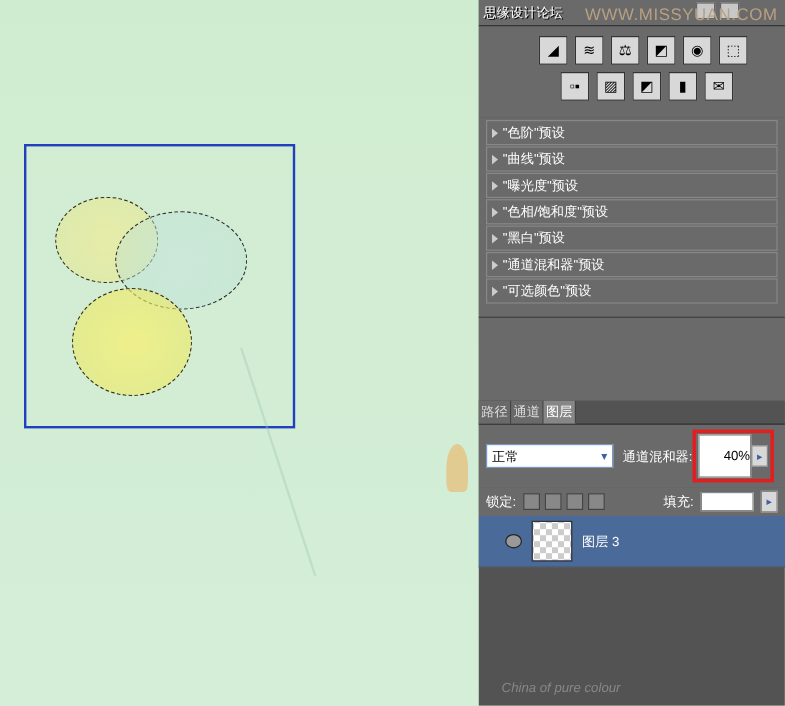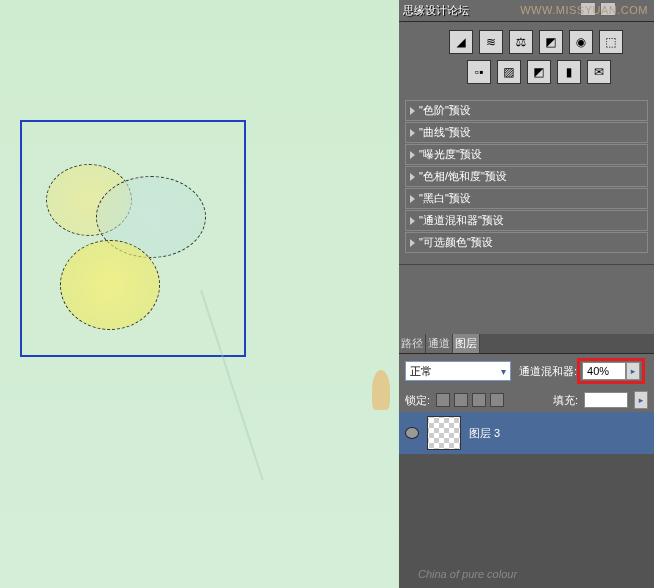--- a/index.html
+++ b/index.html
@@ -10,21 +10,21 @@
 .blob { position: absolute; border: 1.5px dashed #333; border-radius: 50%; }
 .blob1 { left: 46px; top: 164px; width: 86px; height: 72px; background: radial-gradient(circle, rgba(240,235,150,0.7), rgba(230,230,120,0.4)); }
 .blob2 { left: 96px; top: 176px; width: 110px; height: 82px; background: radial-gradient(circle, rgba(200,230,220,0.7), rgba(180,220,210,0.3)); }
 .blob3 { left: 60px; top: 240px; width: 100px; height: 90px; background: radial-gradient(circle, rgba(245,240,120,0.8), rgba(235,230,80,0.5)); }
 .string { position: absolute; left: 200px; top: 290px; width: 2px; height: 200px; background: rgba(160,200,180,0.4); transform: rotate(-18deg); transform-origin: top; }
 .figure { position: absolute; left: 372px; top: 370px; width: 18px; height: 40px; background: rgba(235,180,100,0.6); border-radius: 50% 50% 20% 20%; }
 
 .right-panel { position: absolute; right: 0; top: 0; width: 255px; height: 588px; background: #535353; }
 .titlebar { height: 22px; background: #6a6a6a; border-bottom: 1px solid #2a2a2a; display: flex; align-items: center; padding: 0 4px; font-size: 11px; }
 .title-text { color: #fff; text-shadow: 1px 1px 0 #000; }
-.watermark-top { position: absolute; right: 6px; top: 4px; font-size: 11px; color: #b8a080; letter-spacing: 0.5px; }
+.watermark-top { position: absolute; right: 6px; top: 4px; font-size: 14px; color: #b8a080; letter-spacing: 0.5px; }
 
 .adj-icons { padding: 8px 6px; background: #6a6a6a; }
 .icon-row { display: flex; gap: 6px; margin-bottom: 6px; justify-content: flex-start; padding-left: 44px; }
 .icon-row.r2 { padding-left: 62px; }
 .adj-icon { width: 24px; height: 24px; background: #d8d8d8; border: 1px solid #333; display: flex; align-items: center; justify-content: center; font-size: 12px; }
 
 .preset-list { background: #6a6a6a; padding: 2px 6px 10px; }
 .preset-item { background: #6a6a6a; color: #fff; font-size: 11px; padding: 2px 4px; border: 1px solid #888; margin-bottom: 1px; display: flex; align-items: center; }
 .tri { width: 0; height: 0; border-top: 4px solid transparent; border-bottom: 4px solid transparent; border-left: 5px solid #ccc; margin-right: 4px; }
 
@@ -32,31 +32,31 @@
 
 .tabs { display: flex; background: #535353; height: 20px; font-size: 11px; border-bottom: 1px solid #2a2a2a; }
 .tab { padding: 2px 2px; background: #6a6a6a; color: #ddd; border-right: 1px solid #444; display: flex; align-items: center; }
 .tab.active { background: #878787; color: #fff; }
 
 .blend-row { display: flex; align-items: center; background: #6a6a6a; padding: 4px 6px; font-size: 11px; gap: 0; }
 .blend-select { width: 106px; height: 20px; background: #fff; border: 1px solid #7a98c8; font-size: 11px; padding: 0 4px; display: flex; align-items: center; justify-content: space-between; }
 .blend-select .arrow { color: #4060a0; font-size: 10px; }
 .opacity-label { color: #fff; margin-left: 8px; }
 .opacity-box { display: flex; align-items: center; border: 3px solid #e02020; padding: 1px 2px; background: #6a6a6a; }
-.opacity-input { width: 44px; height: 18px; background: #fff; border: 1px solid #888; font-size: 11px; text-align: right; padding-right: 16px; display: flex; align-items: center; justify-content: flex-end; }
+.opacity-input { width: 44px; height: 36px; background: #fff; border: 1px solid #888; font-size: 11px; text-align: right; padding-right: 0; display: flex; align-items: center; justify-content: flex-end; }
 .opacity-arrow { width: 14px; height: 18px; background: #d8d8d8; border: 1px solid #888; display: flex; align-items: center; justify-content: center; font-size: 9px; color: #4060a0; }
 
 .lock-row { display: flex; align-items: center; background: #6a6a6a; padding: 3px 6px; font-size: 11px; color: #fff; gap: 6px; }
 .lock-icons { display: flex; gap: 4px; }
 .lock-ic { width: 14px; height: 14px; background: #888; border: 1px solid #444; }
 .fill-label { margin-left: auto; }
 .fill-input { width: 44px; height: 16px; background: #fff; border: 1px solid #888; font-size: 11px; text-align: right; padding-right: 4px; display: flex; align-items: center; justify-content: flex-end; }
 
 .layers { background: #6a6a6a; }
-.layer-row { display: flex; align-items: center; padding: 4px 6px; border-bottom: 1px solid #555; gap: 8px; }
+.layer-row { display: flex; align-items: center; padding: 4px 22px; border-bottom: 1px solid #555; gap: 8px; }
 .layer-row.selected { background: #4a6a9a; }
 .eye { width: 14px; height: 12px; border: 1px solid #222; background: #999; border-radius: 50%; }
 .thumb { width: 34px; height: 34px; border: 1px solid #333; background: #fff; }
 .thumb.checker { background: repeating-conic-gradient(#ccc 0% 25%, #fff 0% 50%) 50% / 10px 10px; }
 .thumb.img { background: linear-gradient(180deg, #d8f0d8, #c4e8cc); position: relative; }
 .layer-name { color: #fff; font-size: 11px; }
 
 .watermark-bottom { position: absolute; left: 418px; bottom: 8px; font-size: 11px; color: #888; font-style: italic; }
 .top-icons-right { position: absolute; right: 38px; top: 2px; display: flex; gap: 4px; }
 .ti { width: 16px; height: 14px; background: #c8c8c8; border: 1px solid #666; }

